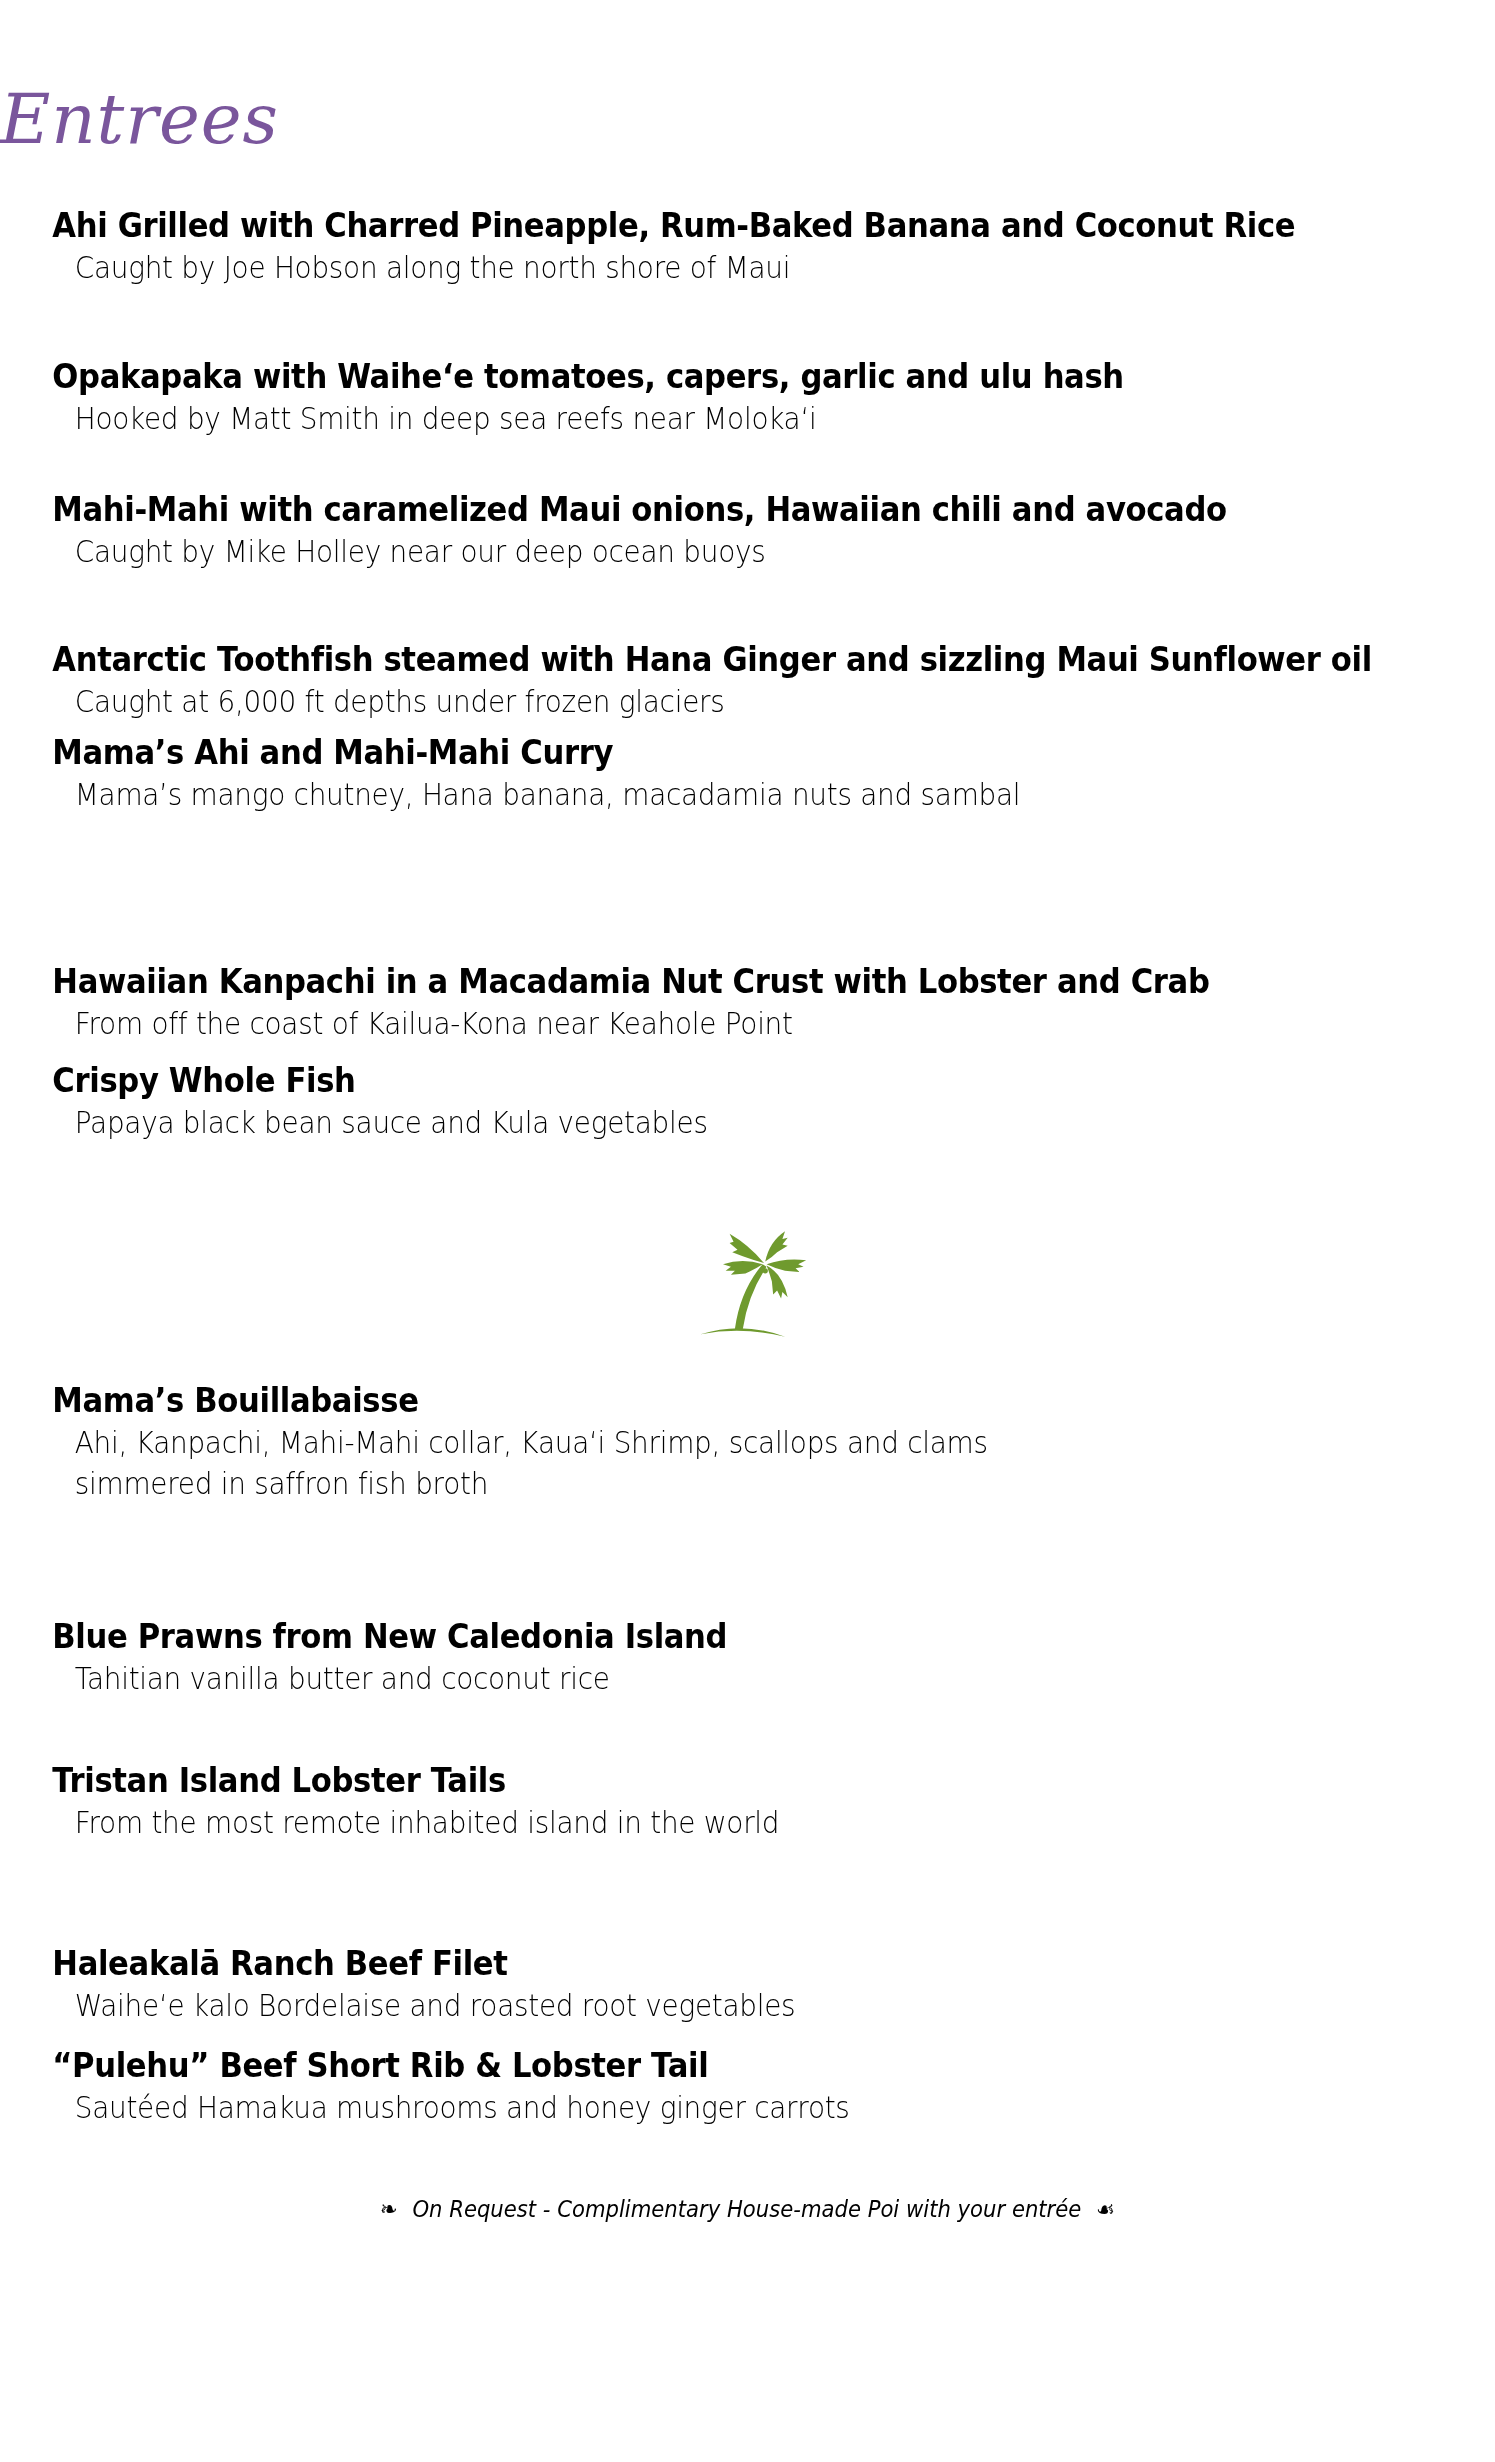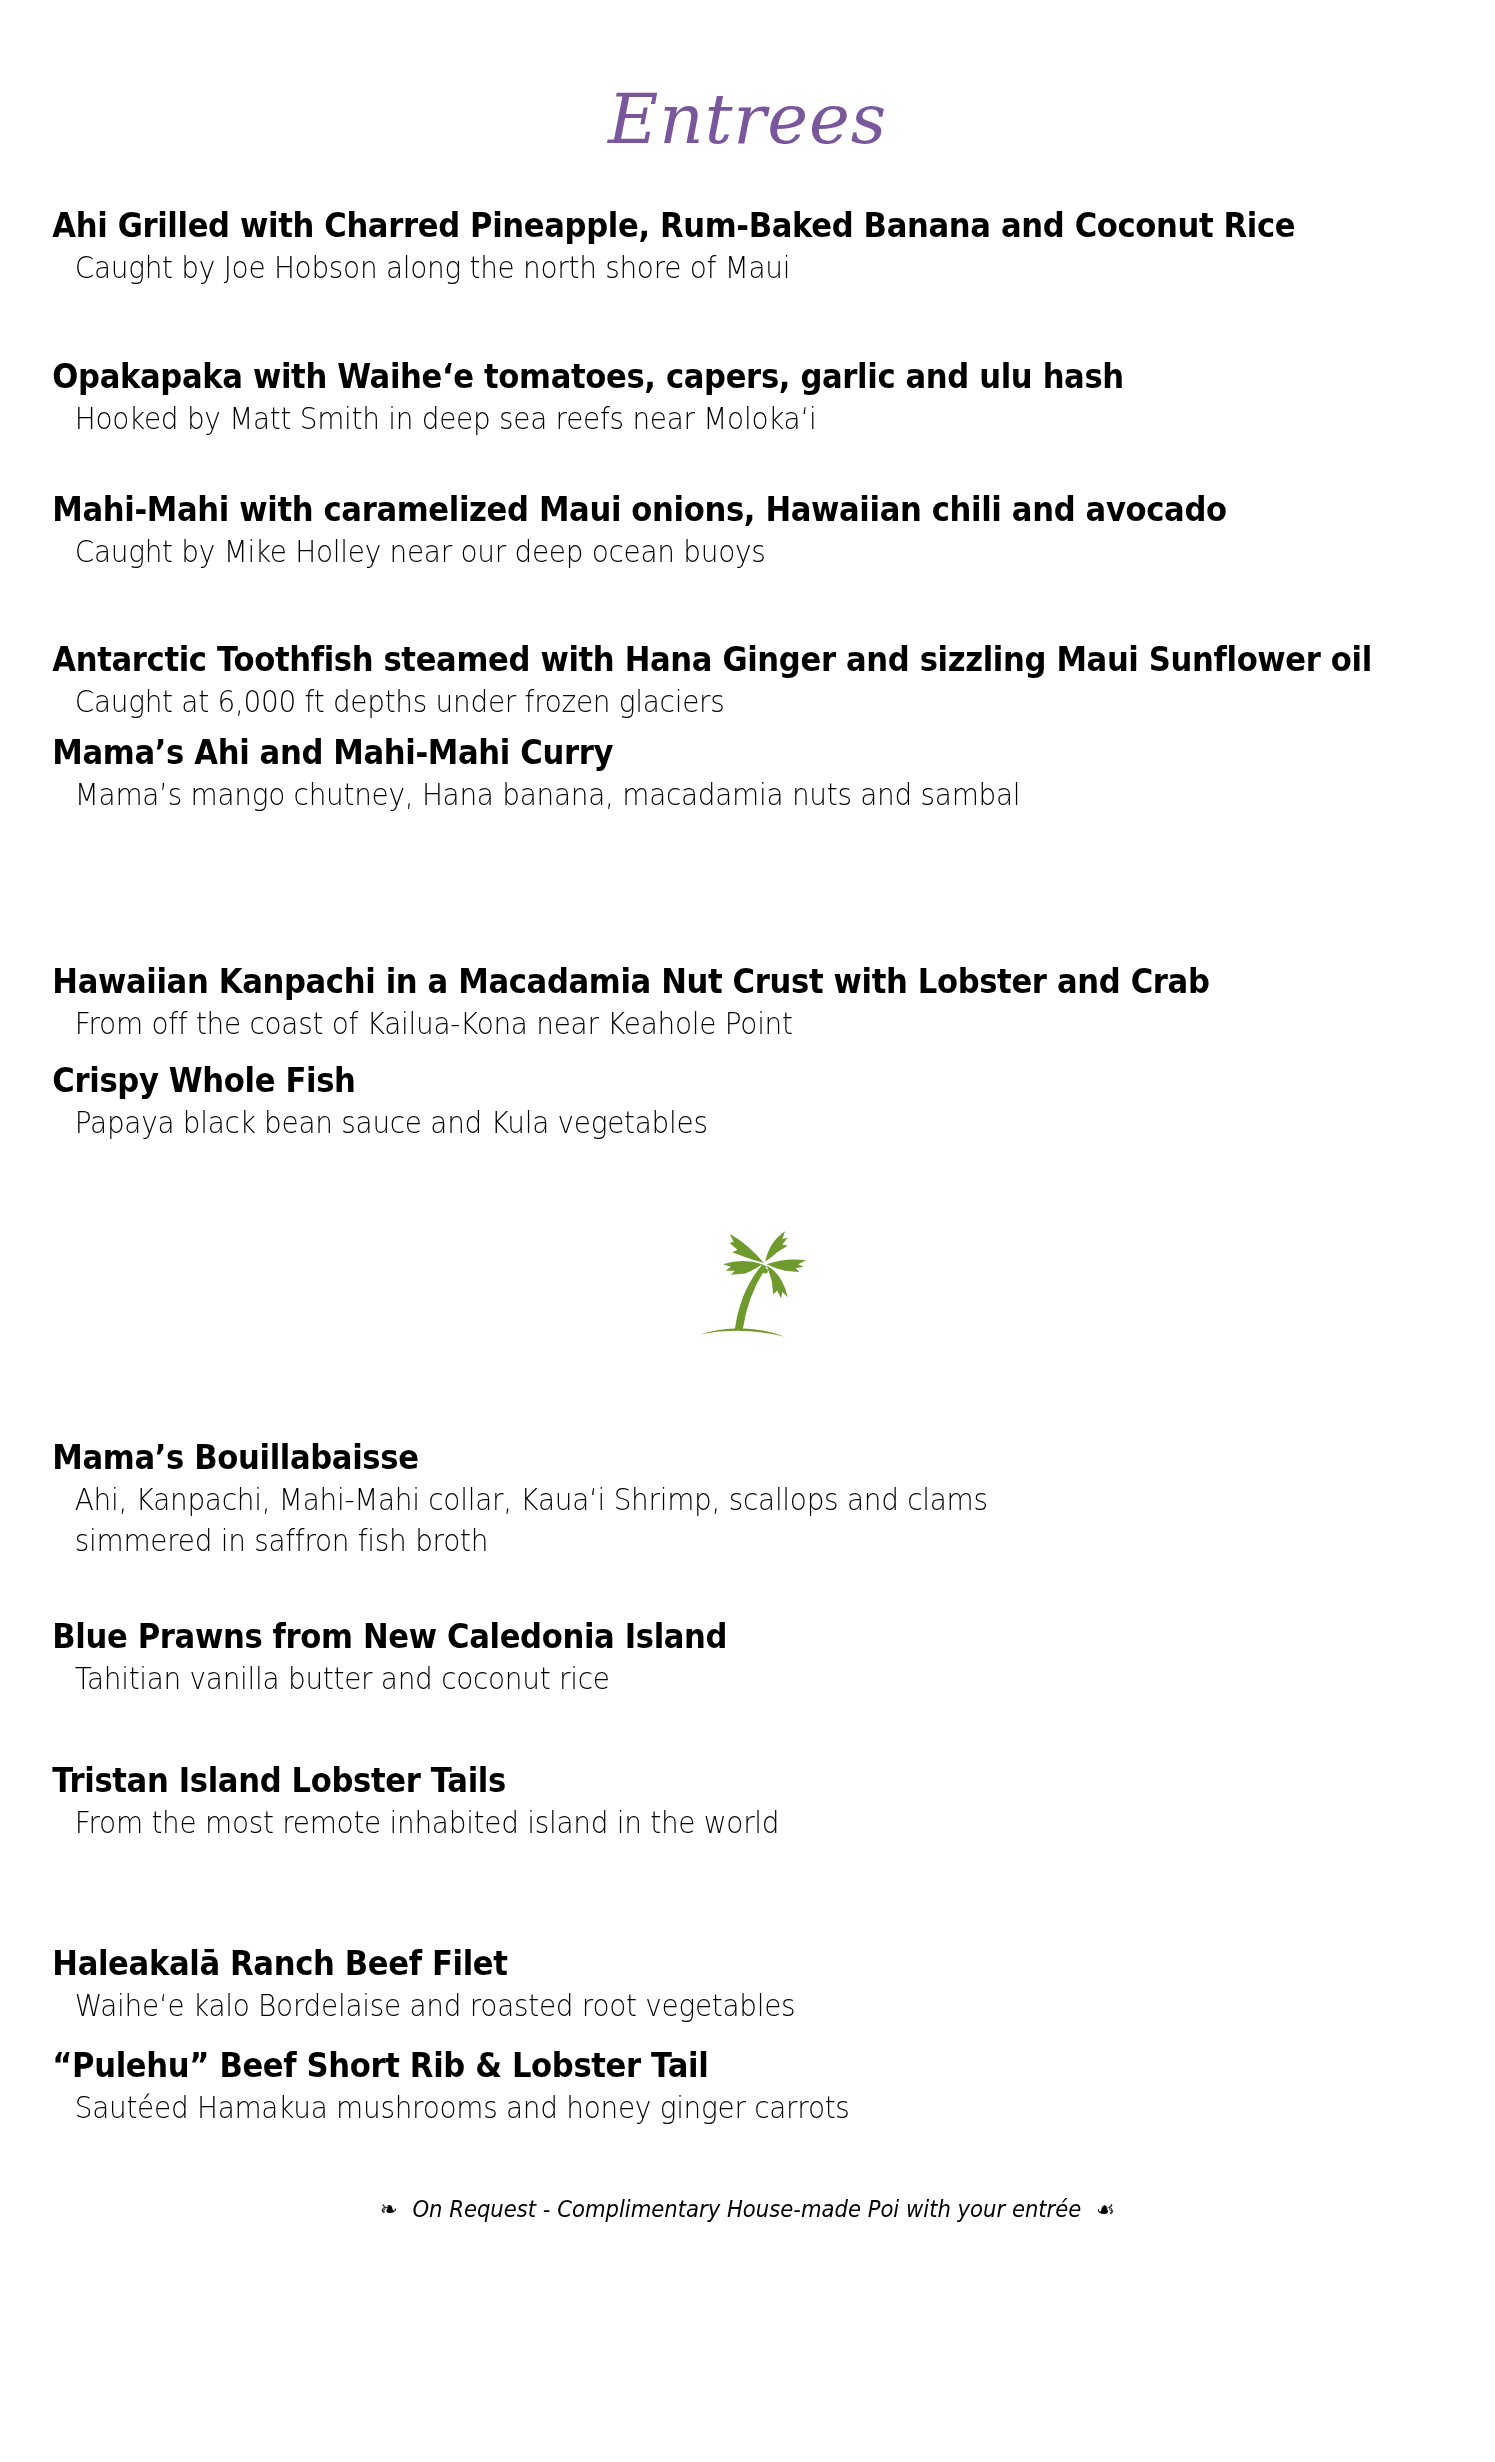--- a/index.html
+++ b/index.html
@@ -1,18 +1,18 @@
 <!DOCTYPE html>
 <html style="font-size:14px"><head>
 <meta charset="utf-8">
 <style>
   html, body { margin: 0; padding: 0; background: #ffffff; }
   body { width: 1495px; height: 2462px; position: relative; overflow: hidden; font-family: "DejaVu Sans", sans-serif; color: #000; }
   .page-title {
-    position: absolute; left: 0; width: 1495px; top: 77px; text-align: center;
+    position: absolute; left: 0; width: 1495px; top: 77px; text-align: left;
     font-family: "DejaVu Serif", serif; font-style: italic; font-size: 69px; color: #7a569c;
     line-height: 84px; letter-spacing: 0.9px;
   }
   .item { position: absolute; left: 0; width: 1495px; text-align: left; }
   .item-name {
     display: block; font-family: "DejaVu Sans", sans-serif; font-weight: bold; font-size: 33px;
     line-height: 42px; letter-spacing: -0.4px; transform: scaleX(0.93); transform-origin: center;
   }
   .item-desc {
     display: block; font-family: "DejaVu Sans", sans-serif; font-size: 31px; line-height: 41px;
@@ -67,21 +67,21 @@
       <path d="M34 84 Q38 55 55 35 L58 37 Q44 58 40 84 Z"></path>
       <path d="M56 34 Q44 20 30 12 L33 18 L30 19 L36 24 L32 26 L40 29 Q48 32 56 34 Z"></path>
       <path d="M57 33 Q60 18 72 10 L70 16 L74 15 L70 20 L74 21 L66 26 Q62 30 57 33 Z"></path>
       <path d="M58 35 Q72 30 88 32 L82 35 L86 37 L80 38 L83 41 L72 40 Q64 38 58 35 Z"></path>
       <path d="M58 36 Q70 42 74 60 L70 56 L69 61 L66 55 L63 58 L62 48 Q60 41 58 36 Z"></path>
       <path d="M55 35 Q40 30 25 35 L31 37 L27 40 L34 40 L31 43 L42 42 Q49 39 55 35 Z"></path>
       <circle cx="57" cy="40" r="2"></circle>
     </g>
   </svg>
 
-  <div class="item" style="top:1437px">
+  <div class="item" style="top:1380px">
     <span class="item-name">Mama’s Bouillabaisse</span>
     <span class="item-desc">Ahi, Kanpachi, Mahi-Mahi collar, Kaua‘i Shrimp, scallops and clams</span>
     <span class="item-desc">simmered in saffron fish broth</span>
   </div>
   <div class="item" style="top:1616px">
     <span class="item-name">Blue Prawns from New Caledonia Island</span>
     <span class="item-desc">Tahitian vanilla butter and coconut rice</span>
   </div>
   <div class="item" style="top:1760px">
     <span class="item-name">Tristan Island Lobster Tails</span>

